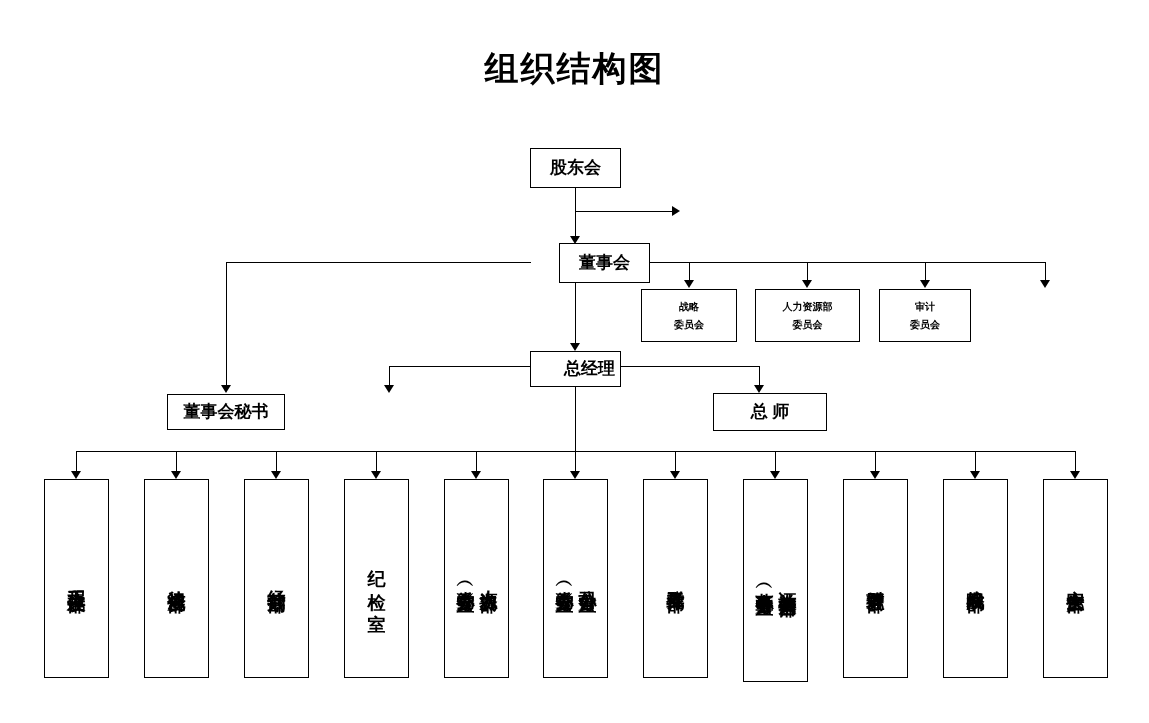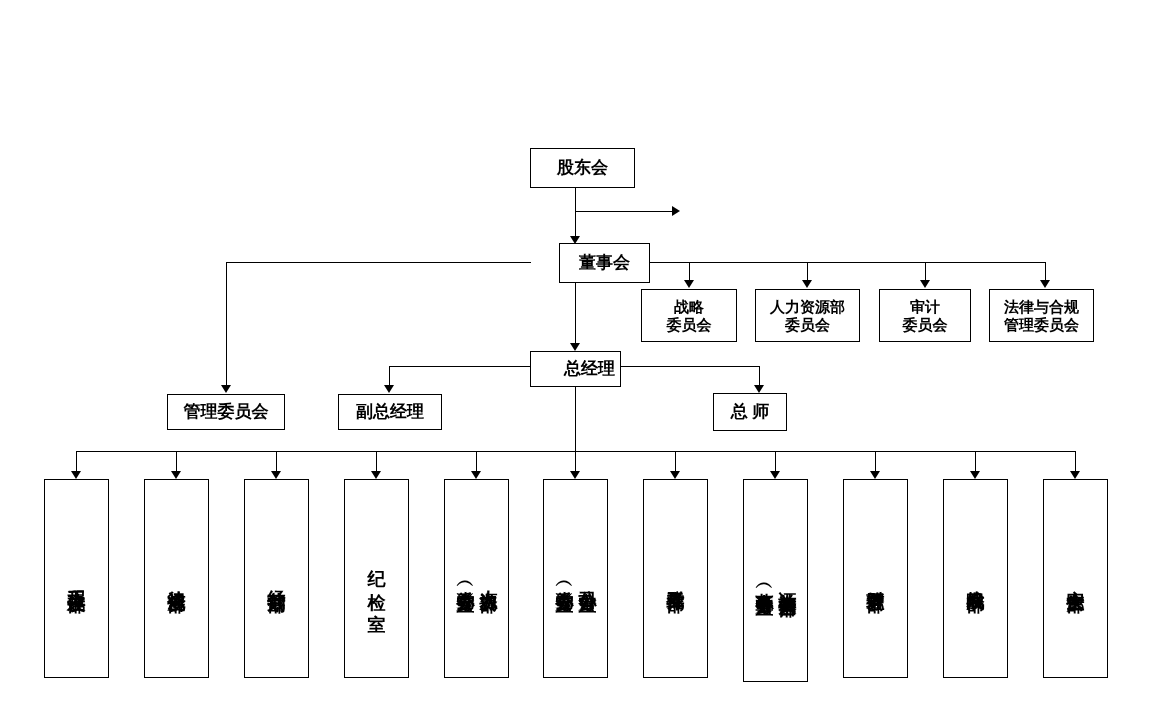--- a/index.html
+++ b/index.html
@@ -39,21 +39,21 @@
     align-items: center;
     justify-content: center;
     text-align: center;
     font-size: 17px;
     font-weight: 700;
     line-height: 20px;
     z-index: 3;
     white-space: pre-line;
   }
   .node.small {
-    font-size: 15px;
+    font-size: 10px;
     line-height: 18px;
   }
   
   .vnode {
     position: absolute;
     box-sizing: border-box;
     border: 1.6px solid #000000;
     background: #ffffff;
     z-index: 3;
     display: flex;
@@ -104,22 +104,23 @@
     border-bottom: 5px solid transparent;
     border-left: 8px solid #000000;
     z-index: 2;
   }
 </style>
 </head>
 <body>
 
 <div id="canvas">
 
-
-  <div class="node" style="left:530px; top:148px; width:105px; height:40px;">股东会</div>
+  <div id="title">组织结构图</div>
+
+  <div class="node" style="left:530px; top:148px; width:91px; height:40px;">股东会</div>
 
   <div class="vline" style="left:575px; top:188px; height:54px;"></div>
   <div class="arrow-down" style="left:570px; top:236px;"></div>
 
   <div class="hline" style="left:575px; top:211px; width:100px;"></div>
   <div class="arrow-right" style="left:672px; top:206px;"></div>
 
 
   <div class="node" style="left:559px; top:243px; width:91px; height:40px;">董事会</div>
 
@@ -145,47 +146,42 @@
   <div class="node small" style="left:755px; top:289px; width:105px; height:53px; flex-direction:column;">
     <span>人力资源部</span>
     <span>委员会</span>
   </div>
 
   <div class="node small" style="left:879px; top:289px; width:92px; height:53px; flex-direction:column;">
     <span>审计</span>
     <span>委员会</span>
   </div>
 
-  <div class="node small" style="left:989px; top:289px; width:105px; height:53px; flex-direction:column;">
-    <span>法律与合规</span>
-    <span>管理委员会</span>
-  </div>
 
   <div class="hline" style="left:226px; top:262px; width:305px;"></div>
   <div class="vline" style="left:226px; top:262px; height:125px;"></div>
   <div class="arrow-down" style="left:221px; top:385px;"></div>
 
-  <div class="node" style="left:167px; top:394px; width:118px; height:36px;">管理委员会</div>
+  <div class="node" style="left:167px; top:394px; width:118px; height:36px;">董事会秘书</div>
 
   <div class="vline" style="left:575px; top:283px; height:62px;"></div>
   <div class="arrow-down" style="left:570px; top:343px;"></div>
 
   <div class="node" style="left:530px; top:351px; width:91px; height:36px;padding-left:28px;">总经理</div>
 
   <div class="hline" style="left:389px; top:366px; width:142px;"></div>
   <div class="vline" style="left:389px; top:366px; height:21px;"></div>
   <div class="arrow-down" style="left:384px; top:385px;"></div>
 
-  <div class="node" style="left:338px; top:394px; width:104px; height:36px;">副总经理</div>
 
   <div class="hline" style="left:620px; top:366px; width:140px;"></div>
   <div class="vline" style="left:759px; top:366px; height:21px;"></div>
   <div class="arrow-down" style="left:754px; top:385px;"></div>
 
-  <div class="node" style="left:713px; top:393px; width:74px; height:38px;">总 师</div>
+  <div class="node" style="left:713px; top:393px; width:114px; height:38px;">总 师</div>
 
   <div class="vline" style="left:575px; top:387px; height:64px;"></div>
   <div class="hline" style="left:76px; top:451px; width:999px;"></div>
 
   <div class="vline" style="left:76px; top:451px; height:22px;"></div>
   <div class="arrow-down" style="left:71px; top:471px;"></div>
 
   <div class="vline" style="left:176px; top:451px; height:22px;"></div>
   <div class="arrow-down" style="left:171px; top:471px;"></div>
 

